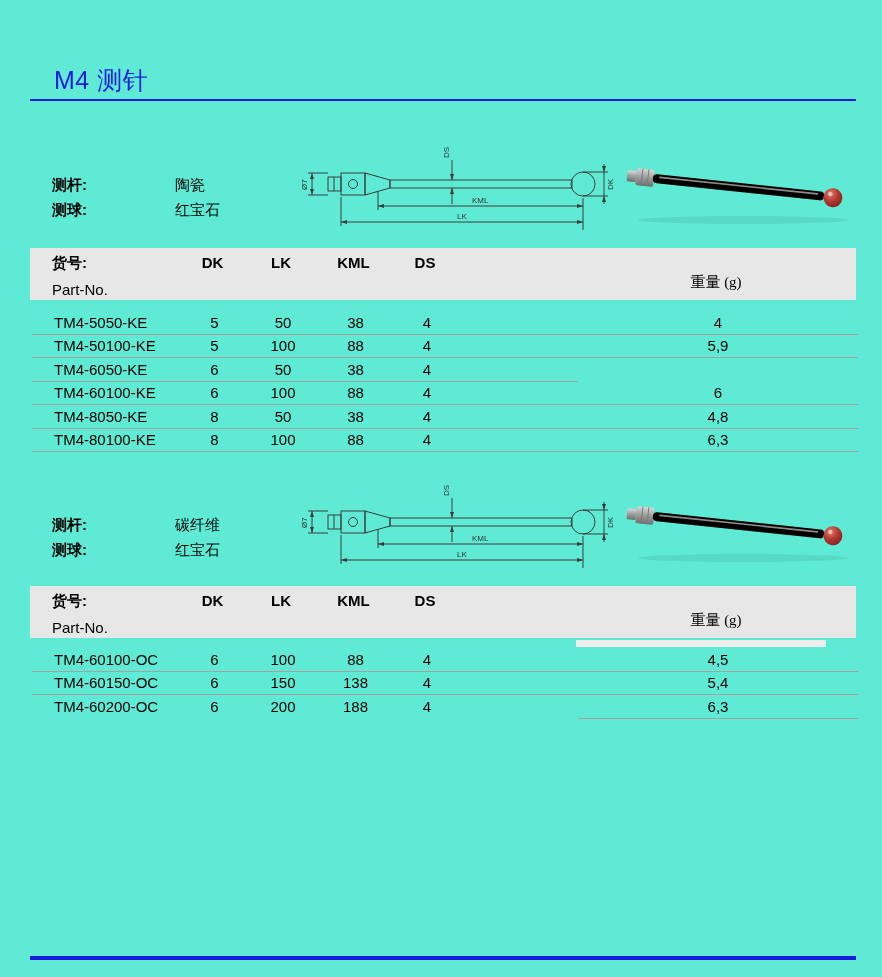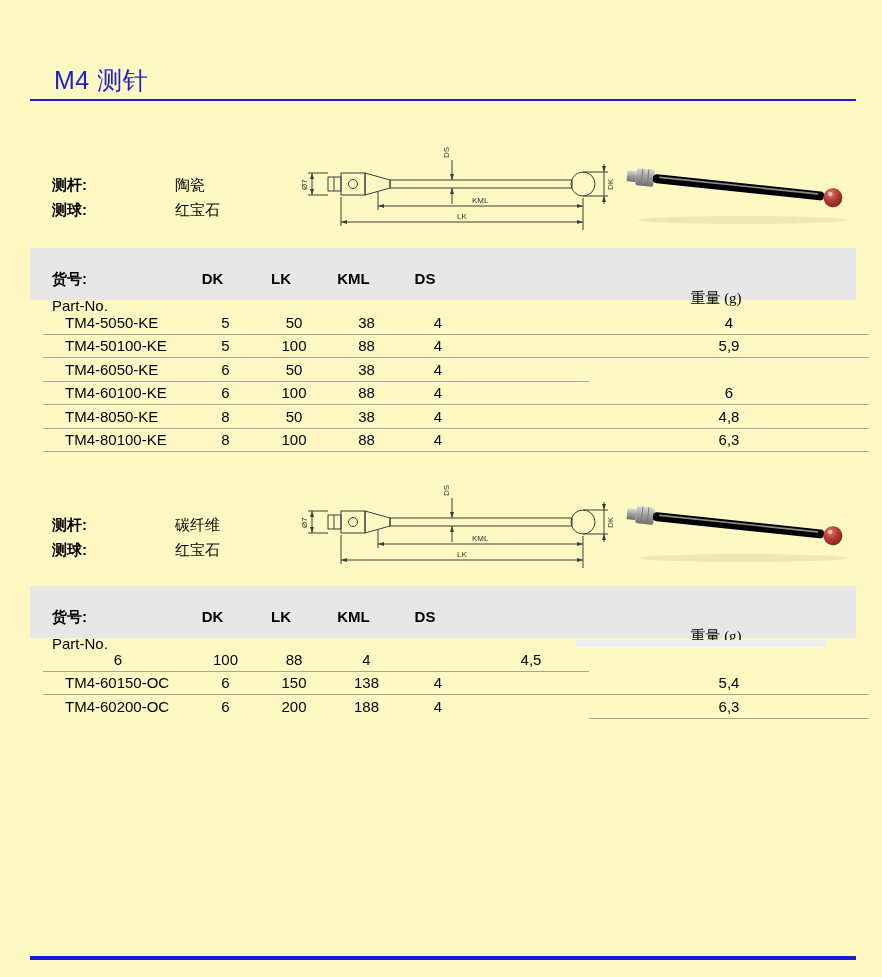--- a/index.html
+++ b/index.html
@@ -1,44 +1,44 @@
 <!DOCTYPE html>
 <html style="--accent: #1b1bde; --header_bg: #e7e7e7; --line: #a3a3a3; --ruby: #9c2424; --ceramic_shaft: #ece5c0; --carbon_shaft: #181818;"><head>
 <meta charset="utf-8">
 <style>
   html,body{margin:0;padding:0;background:#fff;}
-  .page{position:relative;width:882px;height:977px;background:#fef9c3;overflow:hidden;
+  .page{position:relative;width:882px;height:977px;background:#5eead4;overflow:hidden;
         font-family:"Liberation Sans",sans-serif;color:#000;}
 
   
   .title{position:absolute;left:54px;top:64px;font-size:25px;font-weight:500;
          color:var(--accent,#1b1bde);letter-spacing:.5px;}
   .rule{position:absolute;left:30px;width:826px;background:var(--accent,#1b1bde);}
   .title-rule{top:99px;height:2px;}
   .footer-rule{top:956px;height:4px;}
 
   
   .spec{position:absolute;left:52px;height:22px;font-size:15px;white-space:nowrap;}
   .spec .spec-label{display:inline-block;width:123px;font-weight:bold;}
   .spec .spec-value{font-family:Liberation Mono, monospace;}
 
   
   .grid{display:grid;grid-template-columns:150px 65px 72px 73px 70px 1fr 280px;}
   .c-part{text-align:left;padding-left:22px;}
   .c-dk,.c-lk,.c-kml,.c-ds,.c-weight{text-align:center;}
 
   .thead{position:absolute;left:30px;width:826px;height:52px;background:var(--header_bg,#e7e7e7);
-         box-sizing:border-box;padding-top:20px;font-size:15px;}
+         box-sizing:border-box;padding-top:4px;font-size:15px;}
   .thead .hb{font-weight:bold;line-height:22px;}
   .thead .h-cn{font-weight:bold;line-height:22px;}
   .thead .h-en{font-weight:normal;line-height:20px;margin-top:6px;}
   .thead .hw{font-weight:normal;line-height:22px;
              font-family:"Liberation Serif","DejaVu Serif",serif;margin-top:19px;}
 
-  .tbody{position:absolute;left:43px;width:826px;font-size:15px;}
+  .tbody{position:absolute;left:32px;width:826px;font-size:15px;}
   .row{height:23.4px;}
   .cell{line-height:23px;border-bottom:1px solid var(--line,#a3a3a3);box-sizing:border-box;
         white-space:nowrap;overflow:visible;}
   
   .t2 .row.last .cell{border-bottom:none;}
   .t2 .row.last .c-weight{border-bottom:1px solid var(--line,#a3a3a3);}
 
   .weight-strip{position:absolute;left:576px;top:640px;width:250px;height:7px;
                 background:#ededed;}
 
@@ -256,20 +256,21 @@
     <div class="c-ds hb">DS</div>
     <div></div>
     <div class="c-weight hw">重量 (g)</div>
   </div>
 
   <div class="weight-strip"></div>
 
   <div class="tbody t2" style="top:648px">
 
   <div class="row grid">
+        <div class="cell c-part">TM4-60100-OC</div>
         <div class="cell c-dk">6</div>
         <div class="cell c-lk">100</div>
         <div class="cell c-kml">88</div>
         <div class="cell c-ds">4</div>
         <div class="cell c-sp"></div>
         <div class="cell c-weight">4,5</div>
       </div>
       <div class="row grid">
         <div class="cell c-part">TM4-60150-OC</div>
         <div class="cell c-dk">6</div>

